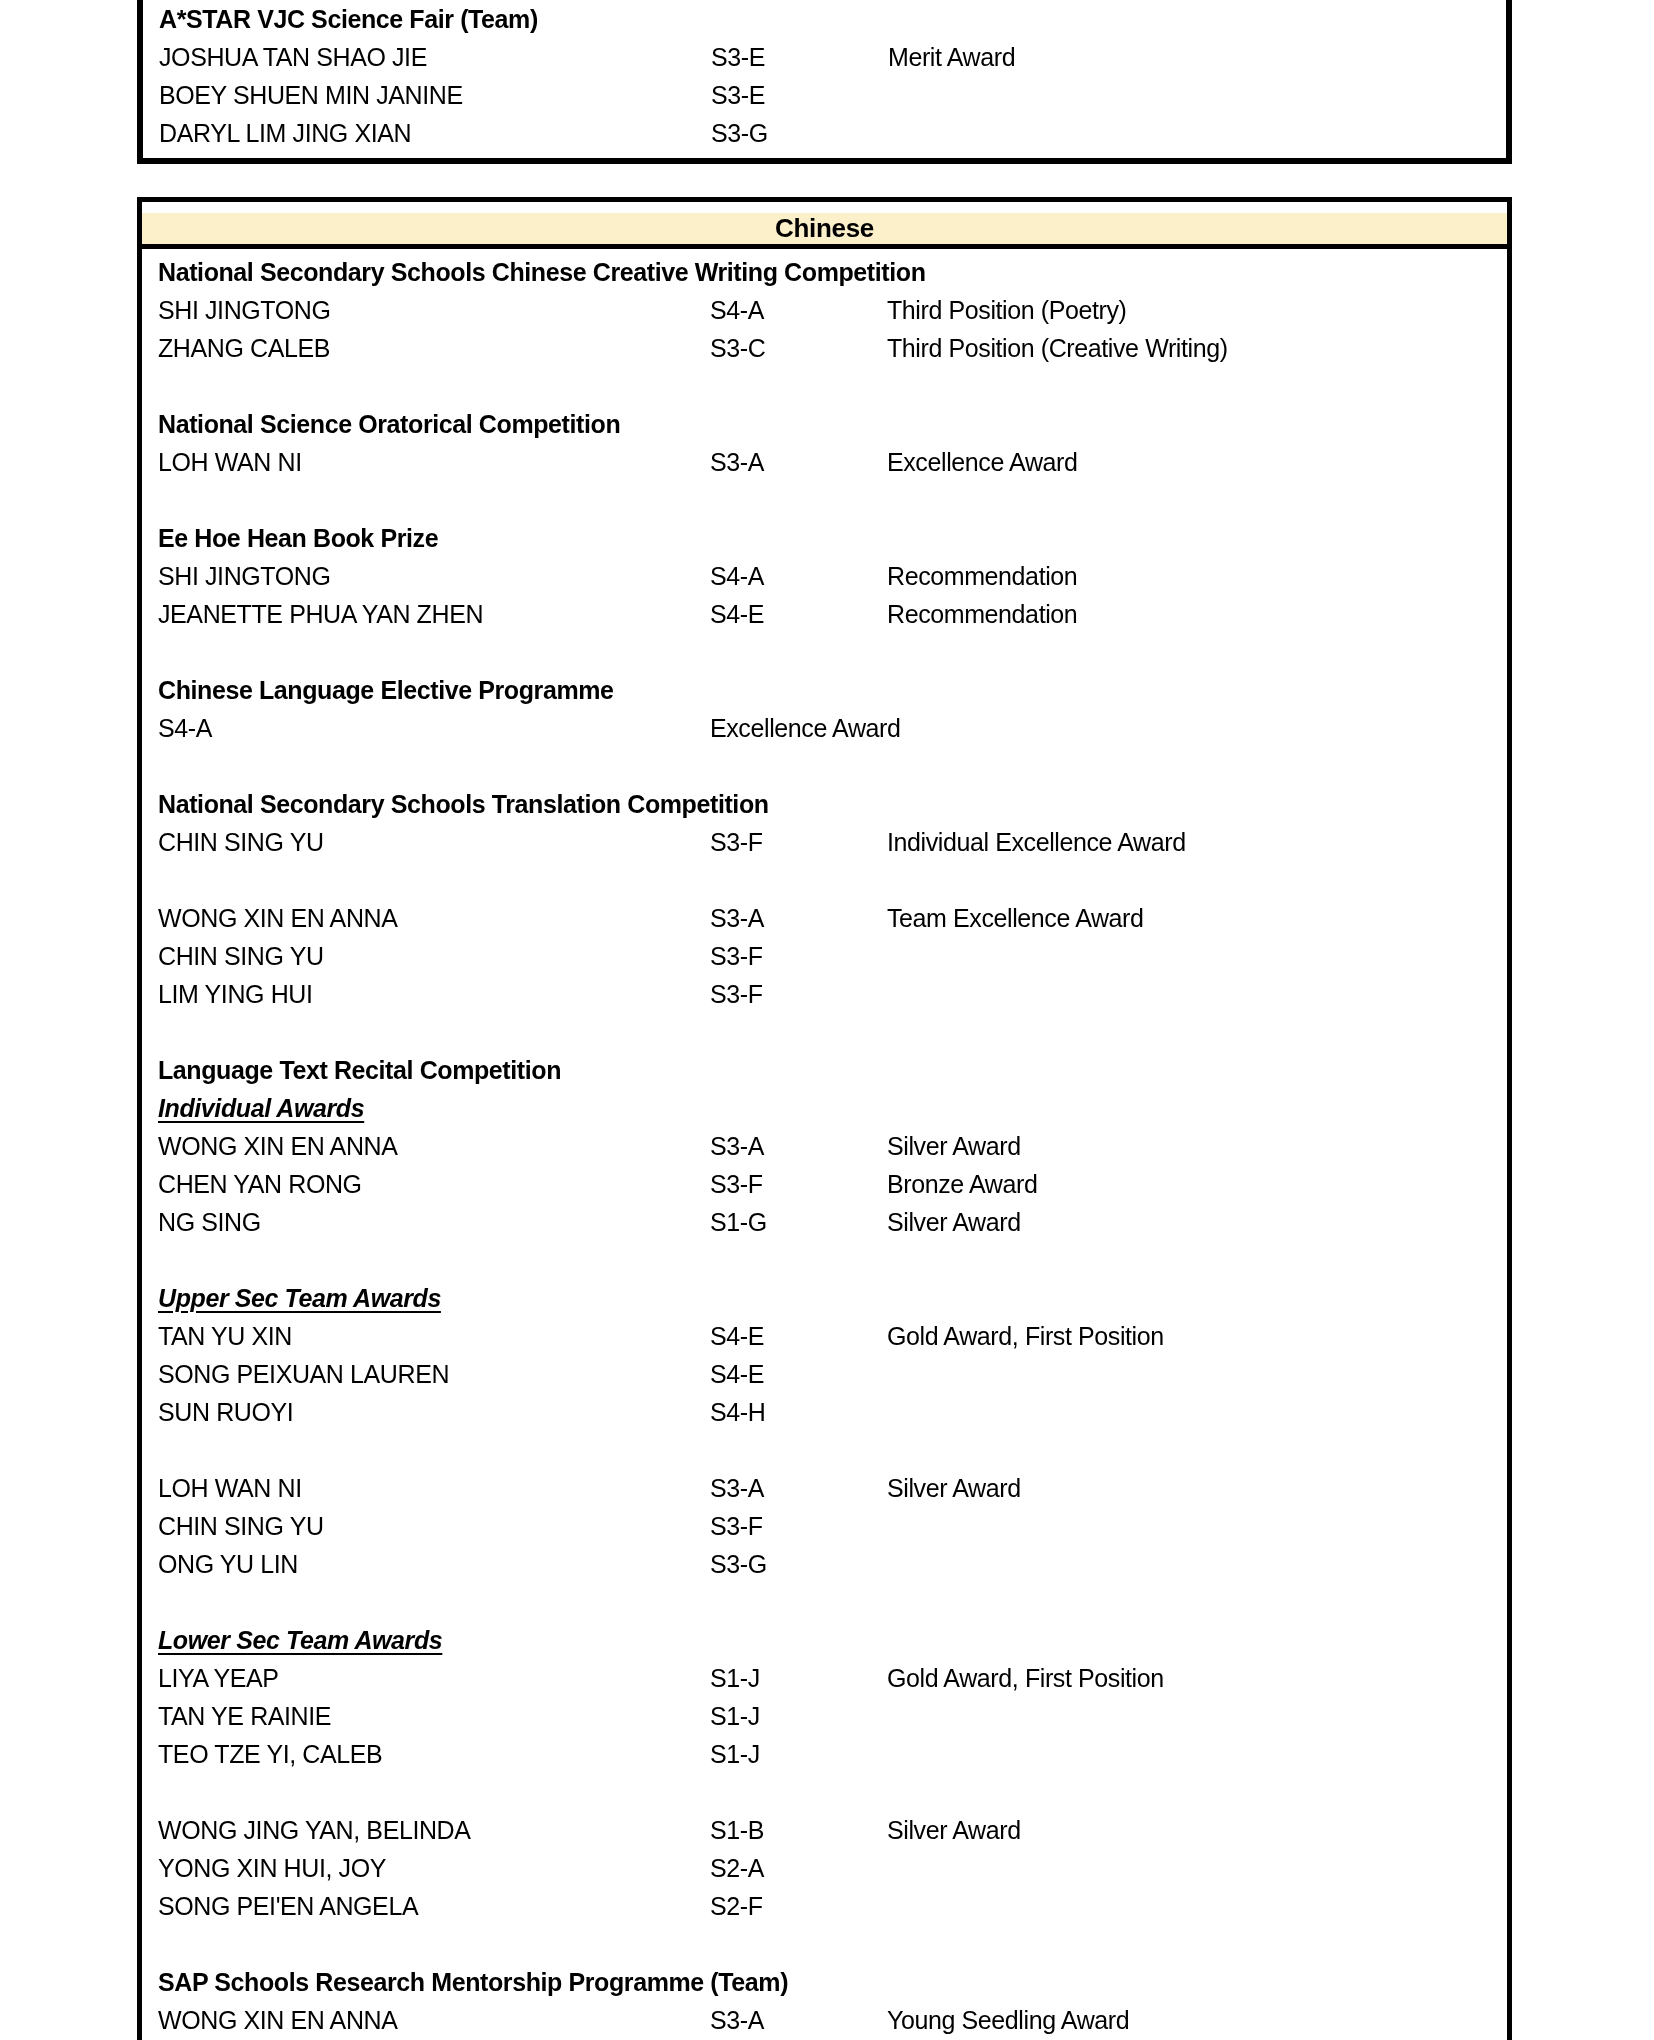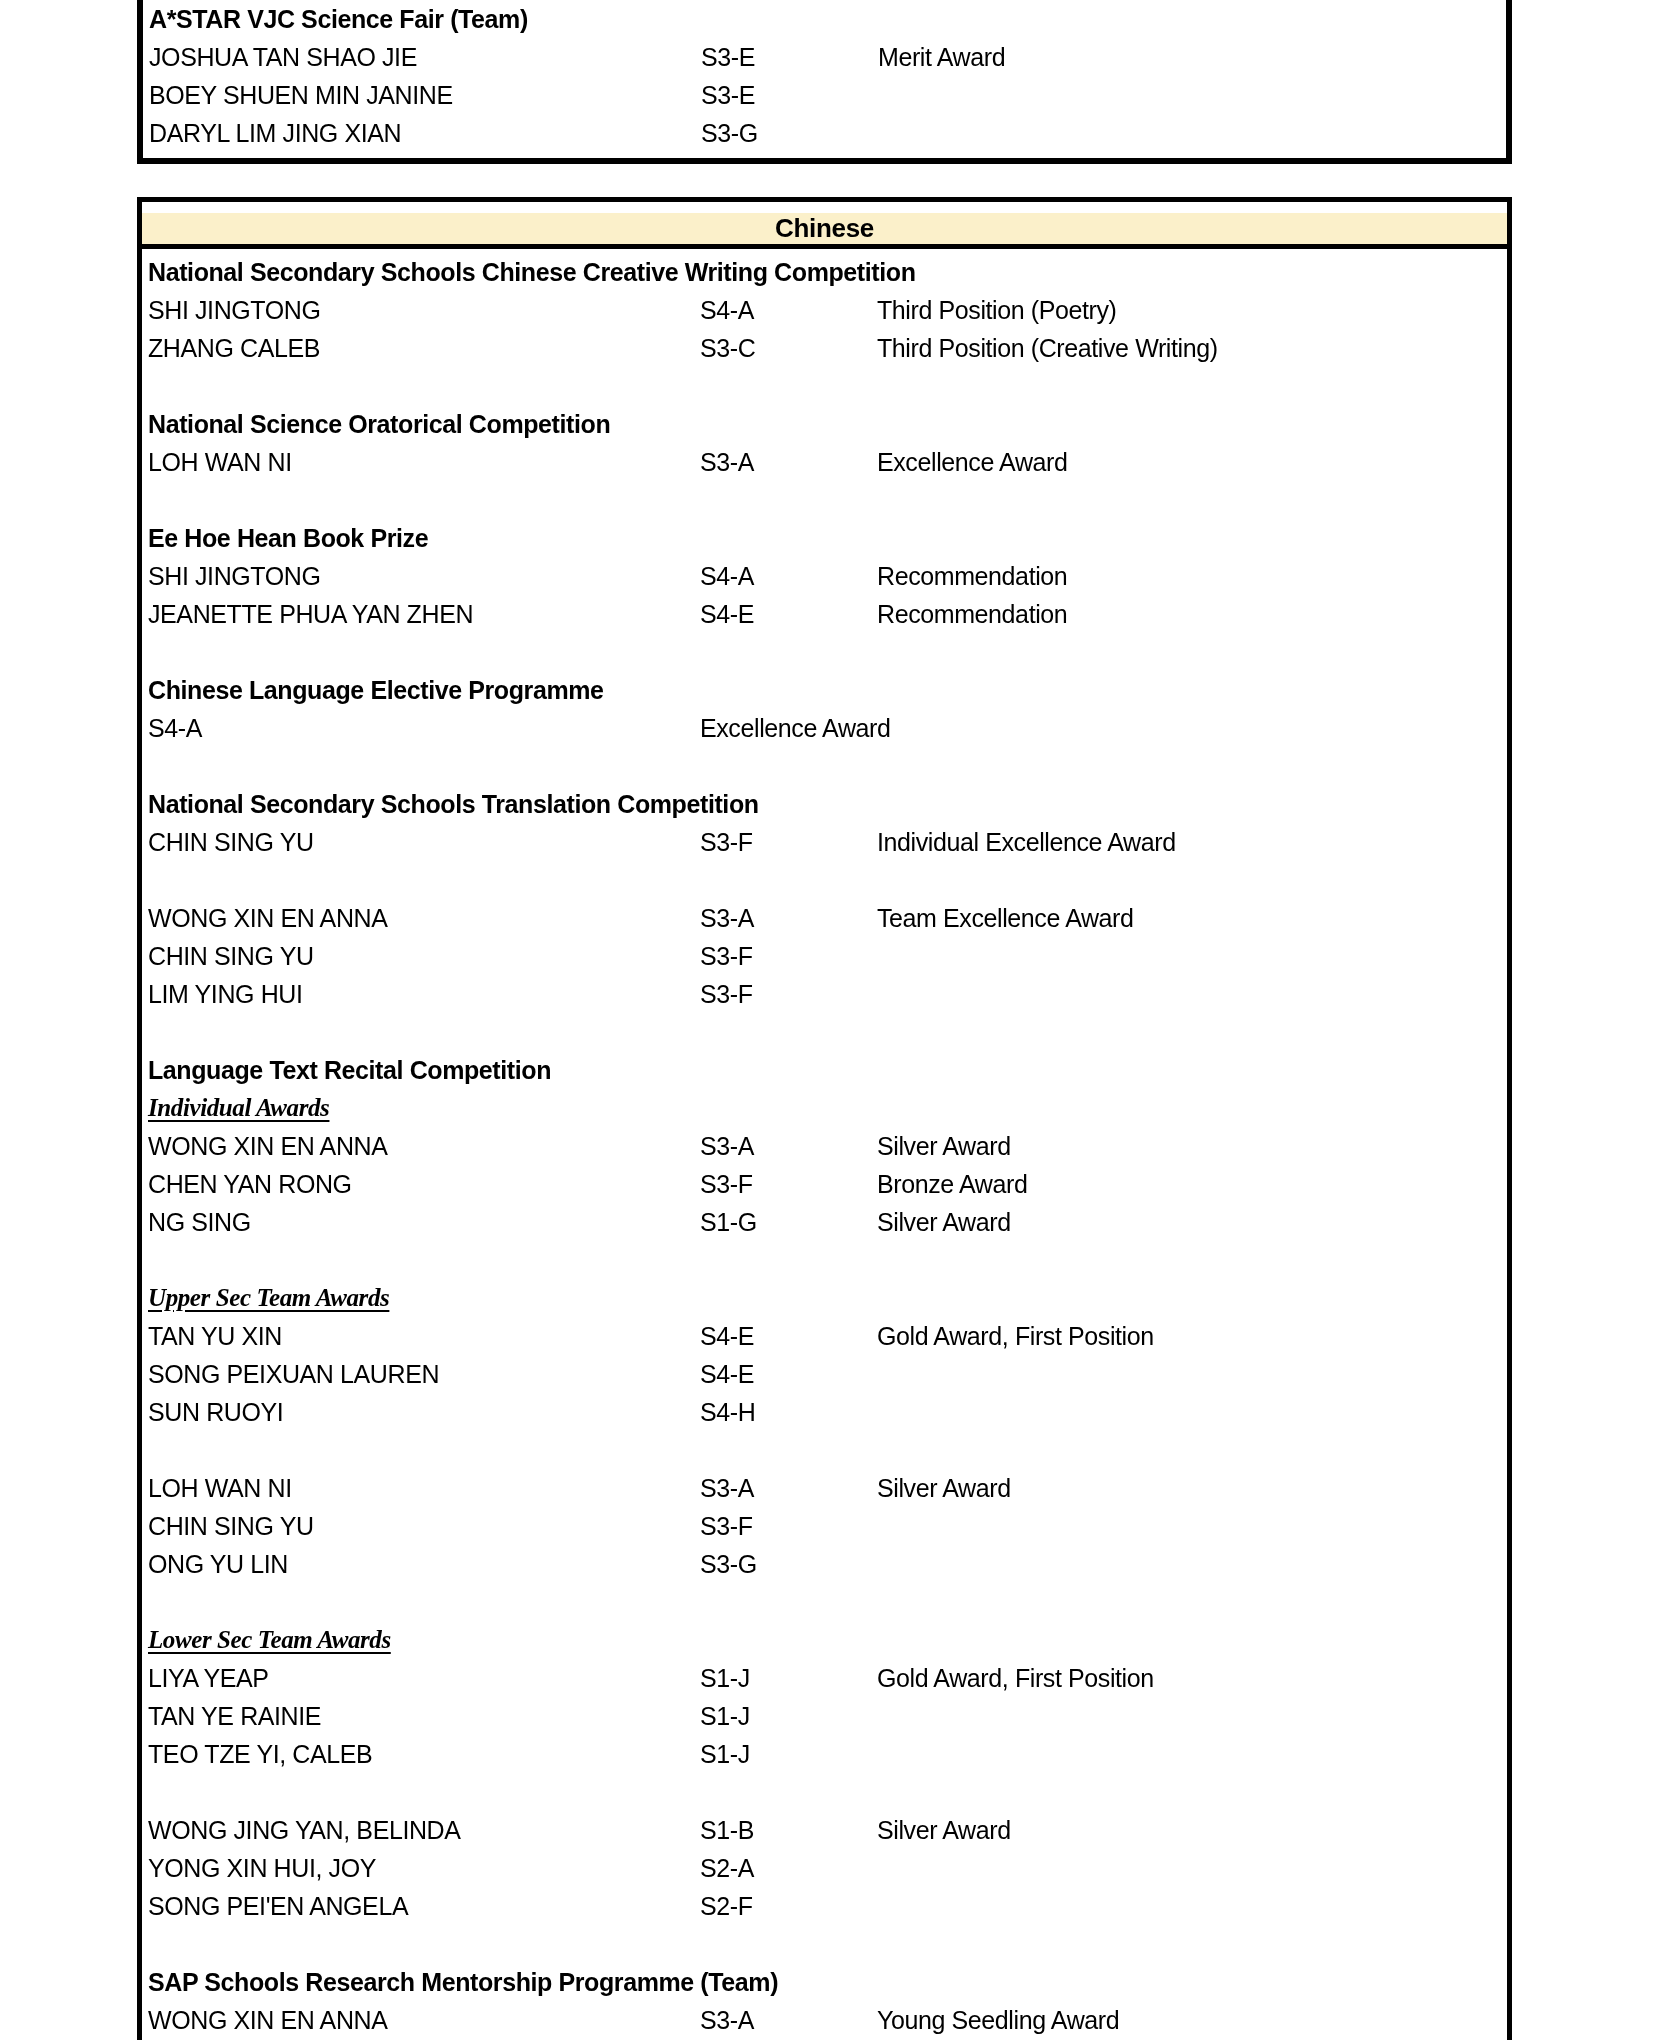--- a/index.html
+++ b/index.html
@@ -19,29 +19,28 @@
   #chinese-box { top:197px; height:1863px; }
   .section-title-bar {
     height:36px; border-bottom:5px solid #000;
     display:flex; align-items:center; justify-content:center;
     font-size:26px; font-weight:700; letter-spacing:-0.3px;margin-top:11px;
   }
   #chinese-box .rows { padding-top:4px; }
   .row {
     height:38px; line-height:38px;
     font-size:25px; letter-spacing:-0.4px;
-    white-space:nowrap; padding-left:6px;
+    white-space:nowrap; padding-left:16px;
   }
   .row.entry { display:grid; grid-template-columns:552px 177px 1fr; }
   .row.header { font-weight:700; }
   .row.subheader {
     font-weight:700; font-style:italic;
     text-decoration:underline; text-underline-offset:4px;
     text-decoration-thickness:2px;
-    font-family:Liberation Serif, serif;
   }
   .row.blank { }
 </style>
 </head>
 <body>
 
 <div id="top-box" class="award-box">
   <div class="rows">
       <div class="row header"><span>A*STAR VJC Science Fair (Team)</span></div>
       <div class="row entry">

